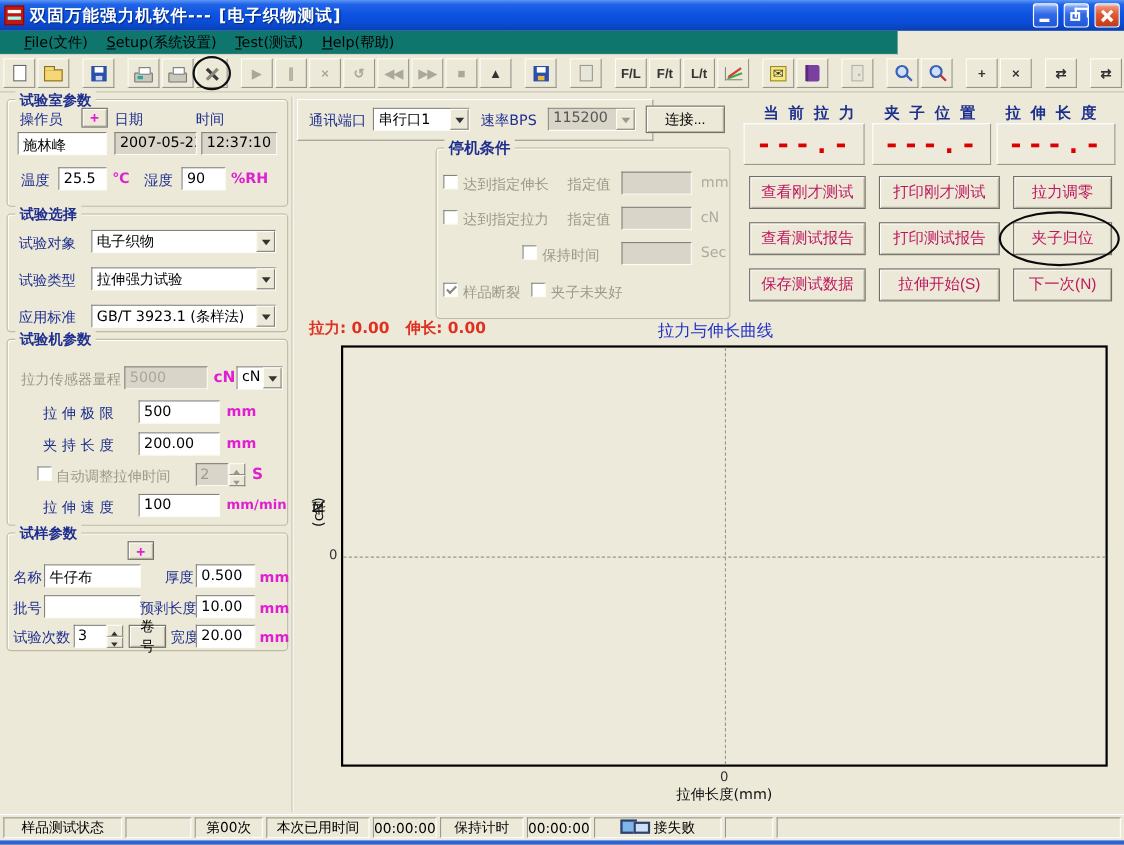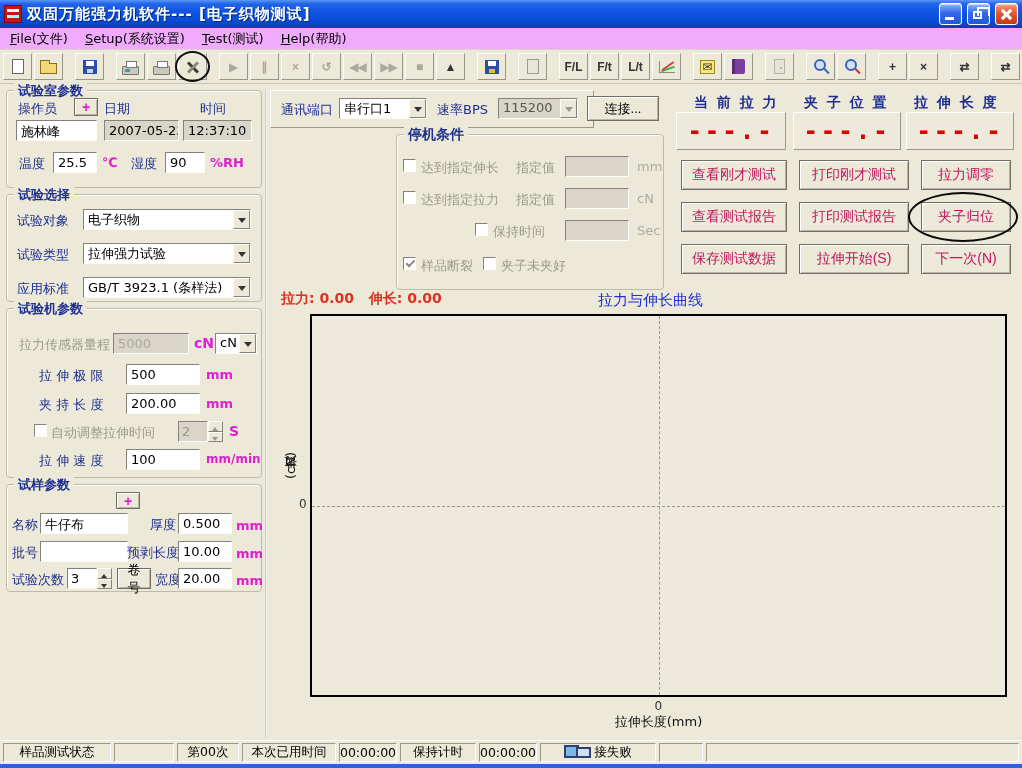--- a/index.html
+++ b/index.html
@@ -20,22 +20,22 @@
   .win-btn{width:23px;height:22px;border-radius:3px;border:1px solid #fff;position:relative;flex:0 0 auto;
     background:linear-gradient(#8FB4F8,#3168E8 45%,#2058D8);box-shadow:inset 0 1px 1px rgba(255,255,255,.6);}
   .win-btn.close{background:linear-gradient(#F4A088,#E0592F 45%,#C23A14);}
   .glyph-min{position:absolute;left:5px;bottom:4px;width:9px;height:3px;background:#fff;}
   .glyph-restore{position:absolute;left:5px;top:7px;width:9px;height:8px;border:2px solid #fff;}
   .glyph-restore::before{content:"";position:absolute;left:2px;top:-6px;width:9px;height:7px;border:2px solid #fff;border-bottom:none;}
   .glyph-x1,.glyph-x2{position:absolute;left:4px;top:9px;width:13px;height:3px;background:#fff;}
   .glyph-x1{transform:rotate(45deg);} .glyph-x2{transform:rotate(-45deg);}
 
   
-  .menubar{position:absolute;left:0;top:28px;width:1022px;height:22px;background:#f0abfc;
-    display:flex;align-items:center;padding-left:4px;border-bottom:1px solid #d8d4c4;}
+  .menubar{position:absolute;left:0;top:28px;width:816px;height:22px;background:#0f766e;
+    display:flex;align-items:center;padding-left:16px;border-bottom:1px solid #d8d4c4;}
   .menu-item{padding:2px 11px 2px 6px;white-space:nowrap;}
   .menu-item::first-letter{text-decoration:underline;}
   .toolbar{position:absolute;left:0;top:50px;width:1022px;height:34px;background:#ECE9D8;
     display:flex;align-items:center;padding:2px 3px;gap:2px;border-bottom:1px solid #c8c4b4;}
   .tbtn{width:29px;height:27px;flex:0 0 auto;background:#ECE9D8;position:relative;padding:0;
     border:1px solid;border-color:#FDFDF5 #96958A #96958A #FDFDF5;
     display:flex;align-items:center;justify-content:center;cursor:default;}
   .tsep{width:8px;height:26px;flex:0 0 auto;}
   .ic{line-height:1;}
   .ic.g{font-size:12px;color:#333;}
@@ -279,21 +279,21 @@
       </button>
     </div>
 
   <div class="vgroove"></div>
 
   <div class="grp" style="left:6px;top:90px;width:256px;height:98px;">
     <span class="grp-title">试验室参数</span>
     <span class="lbl" style="left:11px;top:9px;">操作员</span>
     <button class="pbtn small-plus" style="left:67px;top:7px;width:24px;height:18px;">+</button>
     <span class="lbl" style="left:97px;top:9px;">日期</span>
-    <span class="lbl" style="left:193px;top:9px;">时间</span>
+    <span class="lbl" style="left:171px;top:9px;">时间</span>
     <div class="inp" style="left:9px;top:29px;width:81px;">施林峰</div>
     <div class="inp ro" style="left:97px;top:29px;width:75px;">2007-05-23</div>
     <div class="inp ro" style="left:176px;top:29px;width:69px;">12:37:10</div>
     <span class="lbl" style="left:12px;top:64px;">温度</span>
     <div class="inp" style="left:46px;top:61px;width:44px;">25.5</div>
     <span class="unit" style="left:95px;top:64px;">℃</span>
     <span class="lbl" style="left:124px;top:64px;">湿度</span>
     <div class="inp" style="left:158px;top:61px;width:40px;">90</div>
     <span class="unit" style="left:203px;top:64px;">%RH</span>
   </div>

